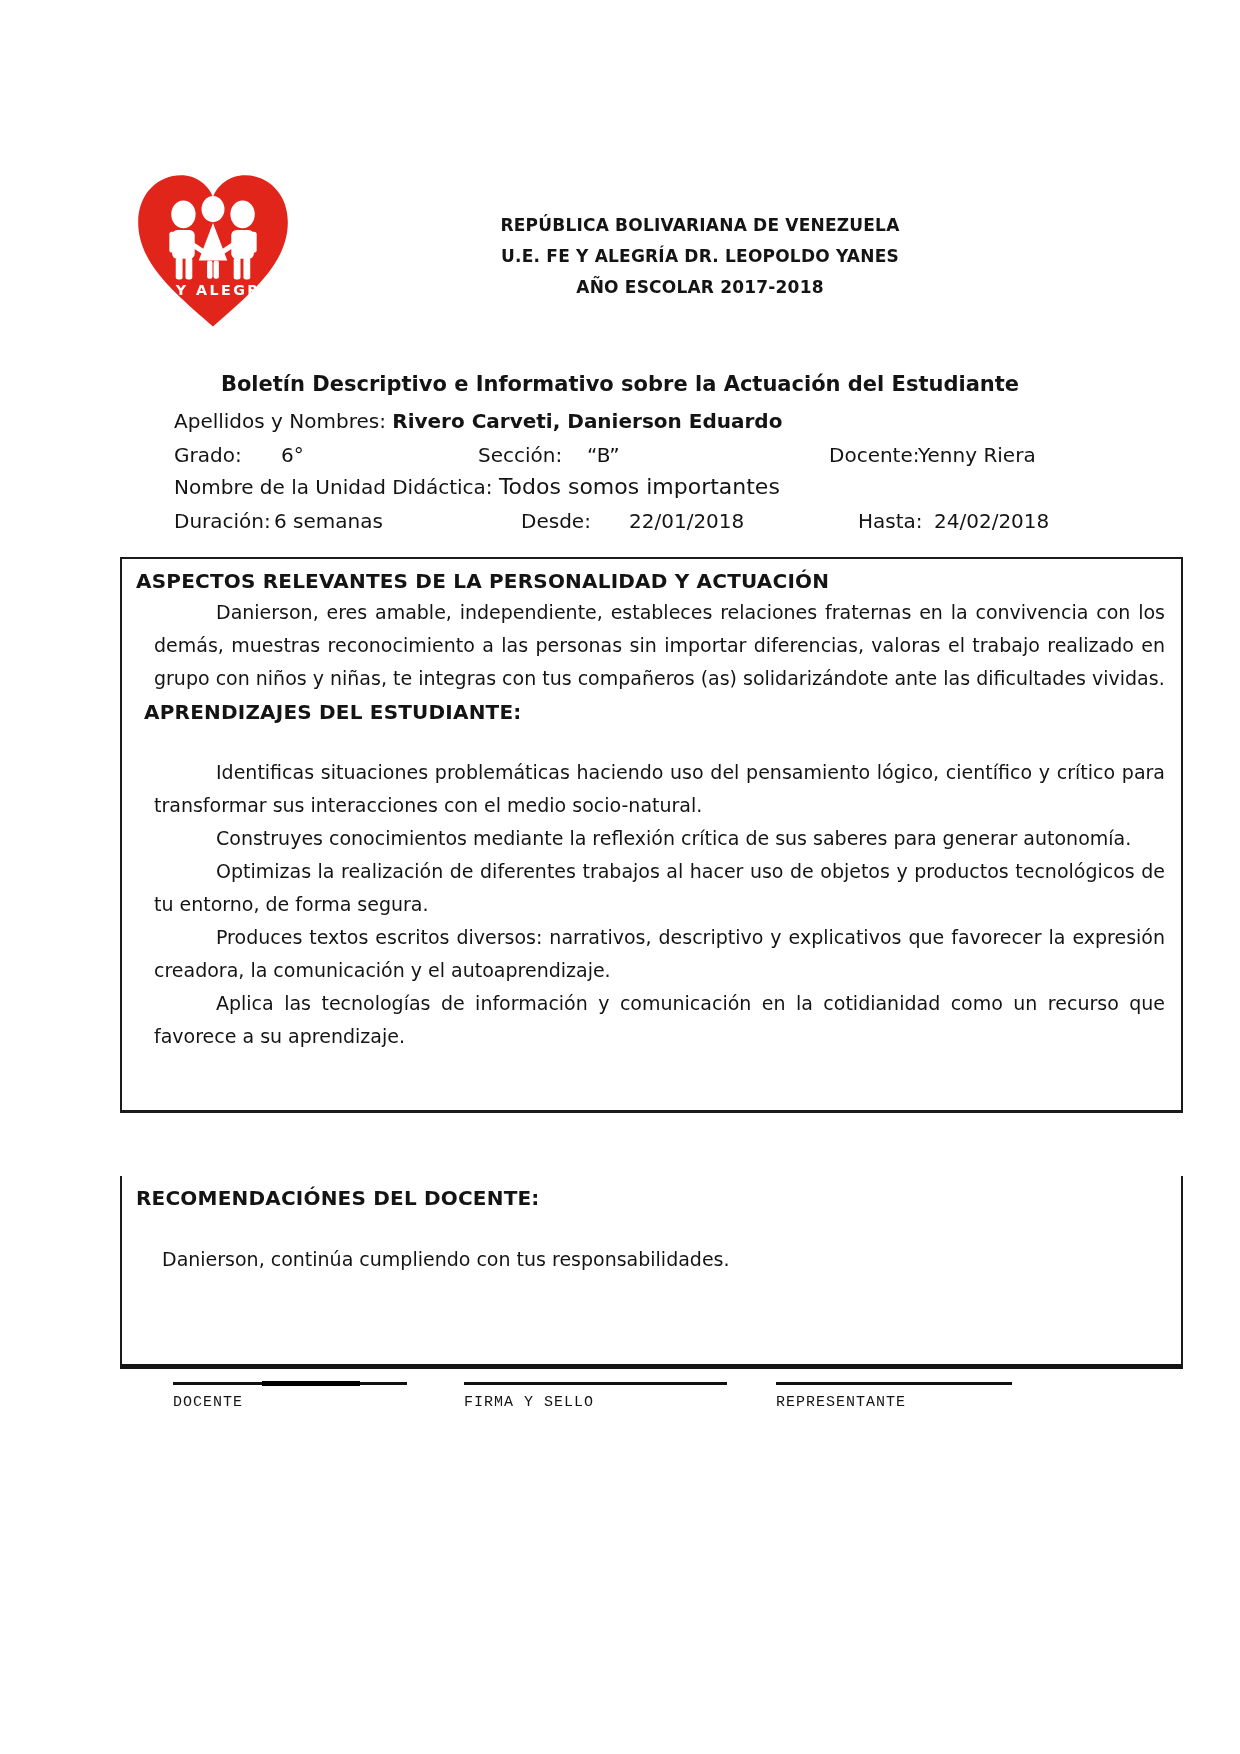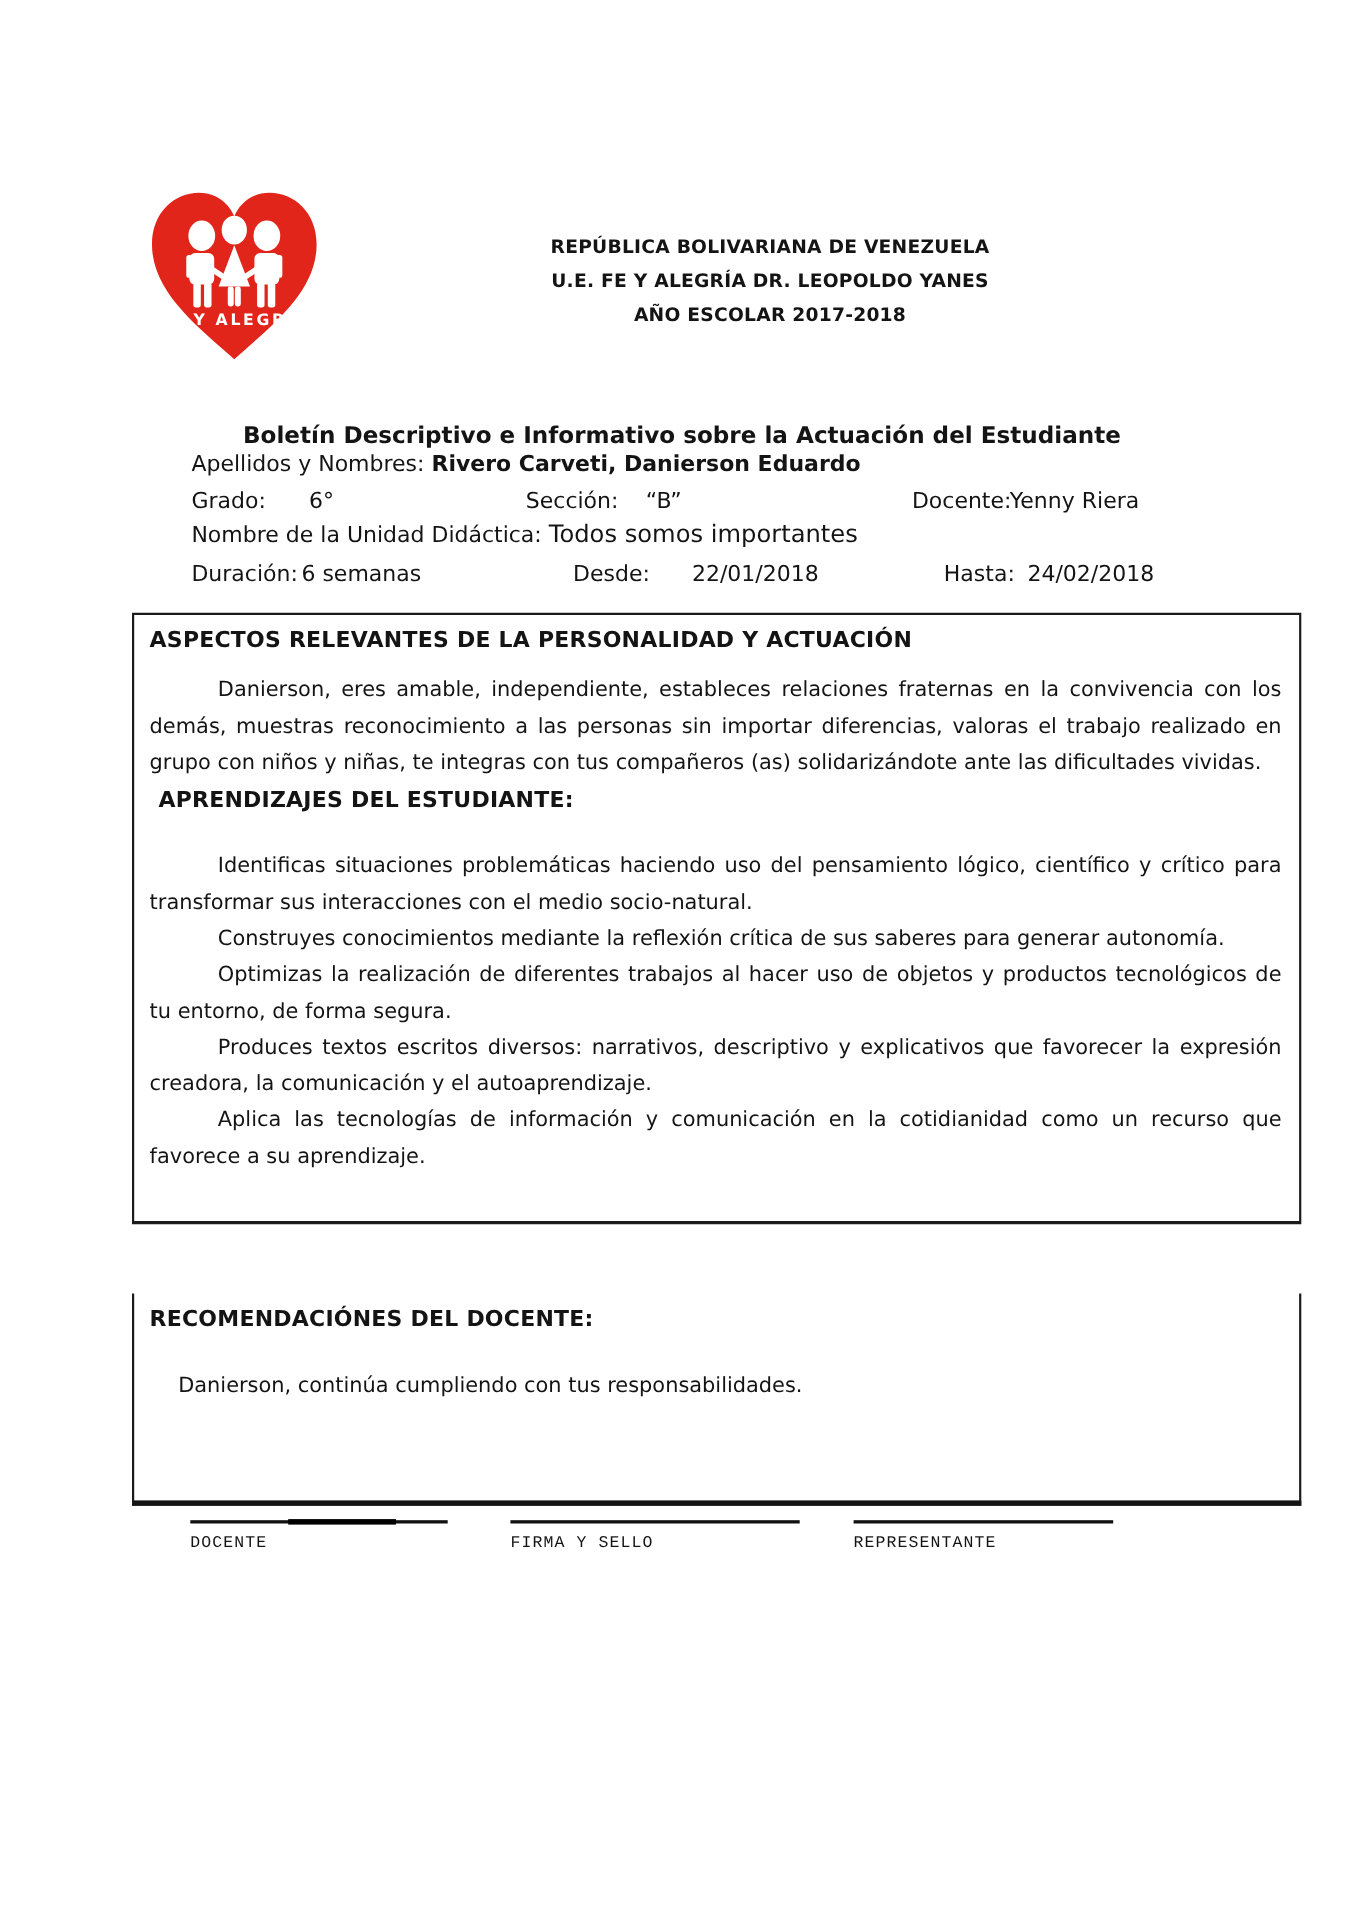--- a/index.html
+++ b/index.html
@@ -18,21 +18,21 @@
     position:absolute; left:126px; top:162px;
     width:174px; height:176px;
   }
   .header-text {
     position:absolute; left:300px; top:210px; width:800px;
     text-align:center; font-weight:700; font-size:17px; line-height:31px;
     letter-spacing:0.2px;
   }
   
   .doc-title {
-    position:absolute; left:0; top:384px; width:1240px;
+    position:absolute; left:0; top:372px; width:1240px;
     text-align:center; font-weight:700; font-size:21px;
   }
   .info-row { position:absolute; left:174px; font-size:20px; white-space:nowrap;text-align:center; }
   .row-apellidos { top:409px; }
   .row-grado    { top:443px; width:950px; height:26px; }
   .row-unidad   { top:474px; }
   .row-duracion { top:509px; width:950px; height:26px; }
   .pos { position:absolute; white-space:nowrap; }
   .bold { font-weight:700; }
   .unidad-value { font-size:22px; }
@@ -41,25 +41,25 @@
     position:absolute; left:120px; top:557px; width:1063px; height:556px;
     border:2px solid #1b1b1b; border-bottom:3px solid #1b1b1b;
     padding:8px 16px 0 14px;
   }
   .box2 {
     position:absolute; left:120px; top:1176px; width:1063px; height:193px;
     border:2px solid #1b1b1b; border-top:none; border-bottom:5px solid #141414;
     padding:10px 16px 0 14px;
   }
   .box-heading { font-weight:700; font-size:20px; letter-spacing:0.2px; }
-  .aspectos-heading { margin:2px 0 18px 0; }
+  .aspectos-heading { margin:2px 0 3px 0; }
   .aprendizajes-heading { margin:5px 0 32px 0; padding-left:8px; }
   .para {
     font-size:19px; line-height:33px;
-    text-align:justify; text-indent:62px;
+    text-align:justify; text-indent:62px;margin-left:18px;
   }
   .recom-text { font-size:19px; margin:38px 0 0 26px; }
   
   .sig { position:absolute; top:1382px; }
   .sig-1 { left:173px; width:234px; }
   .sig-2 { left:464px; width:263px; }
   .sig-3 { left:776px; width:236px; }
   .sig-rule { position:relative; height:3px; background:#111; }
   .sig-rule .overlap {
     position:absolute; left:38%; top:-1px; width:42%; height:5px; background:#000;

